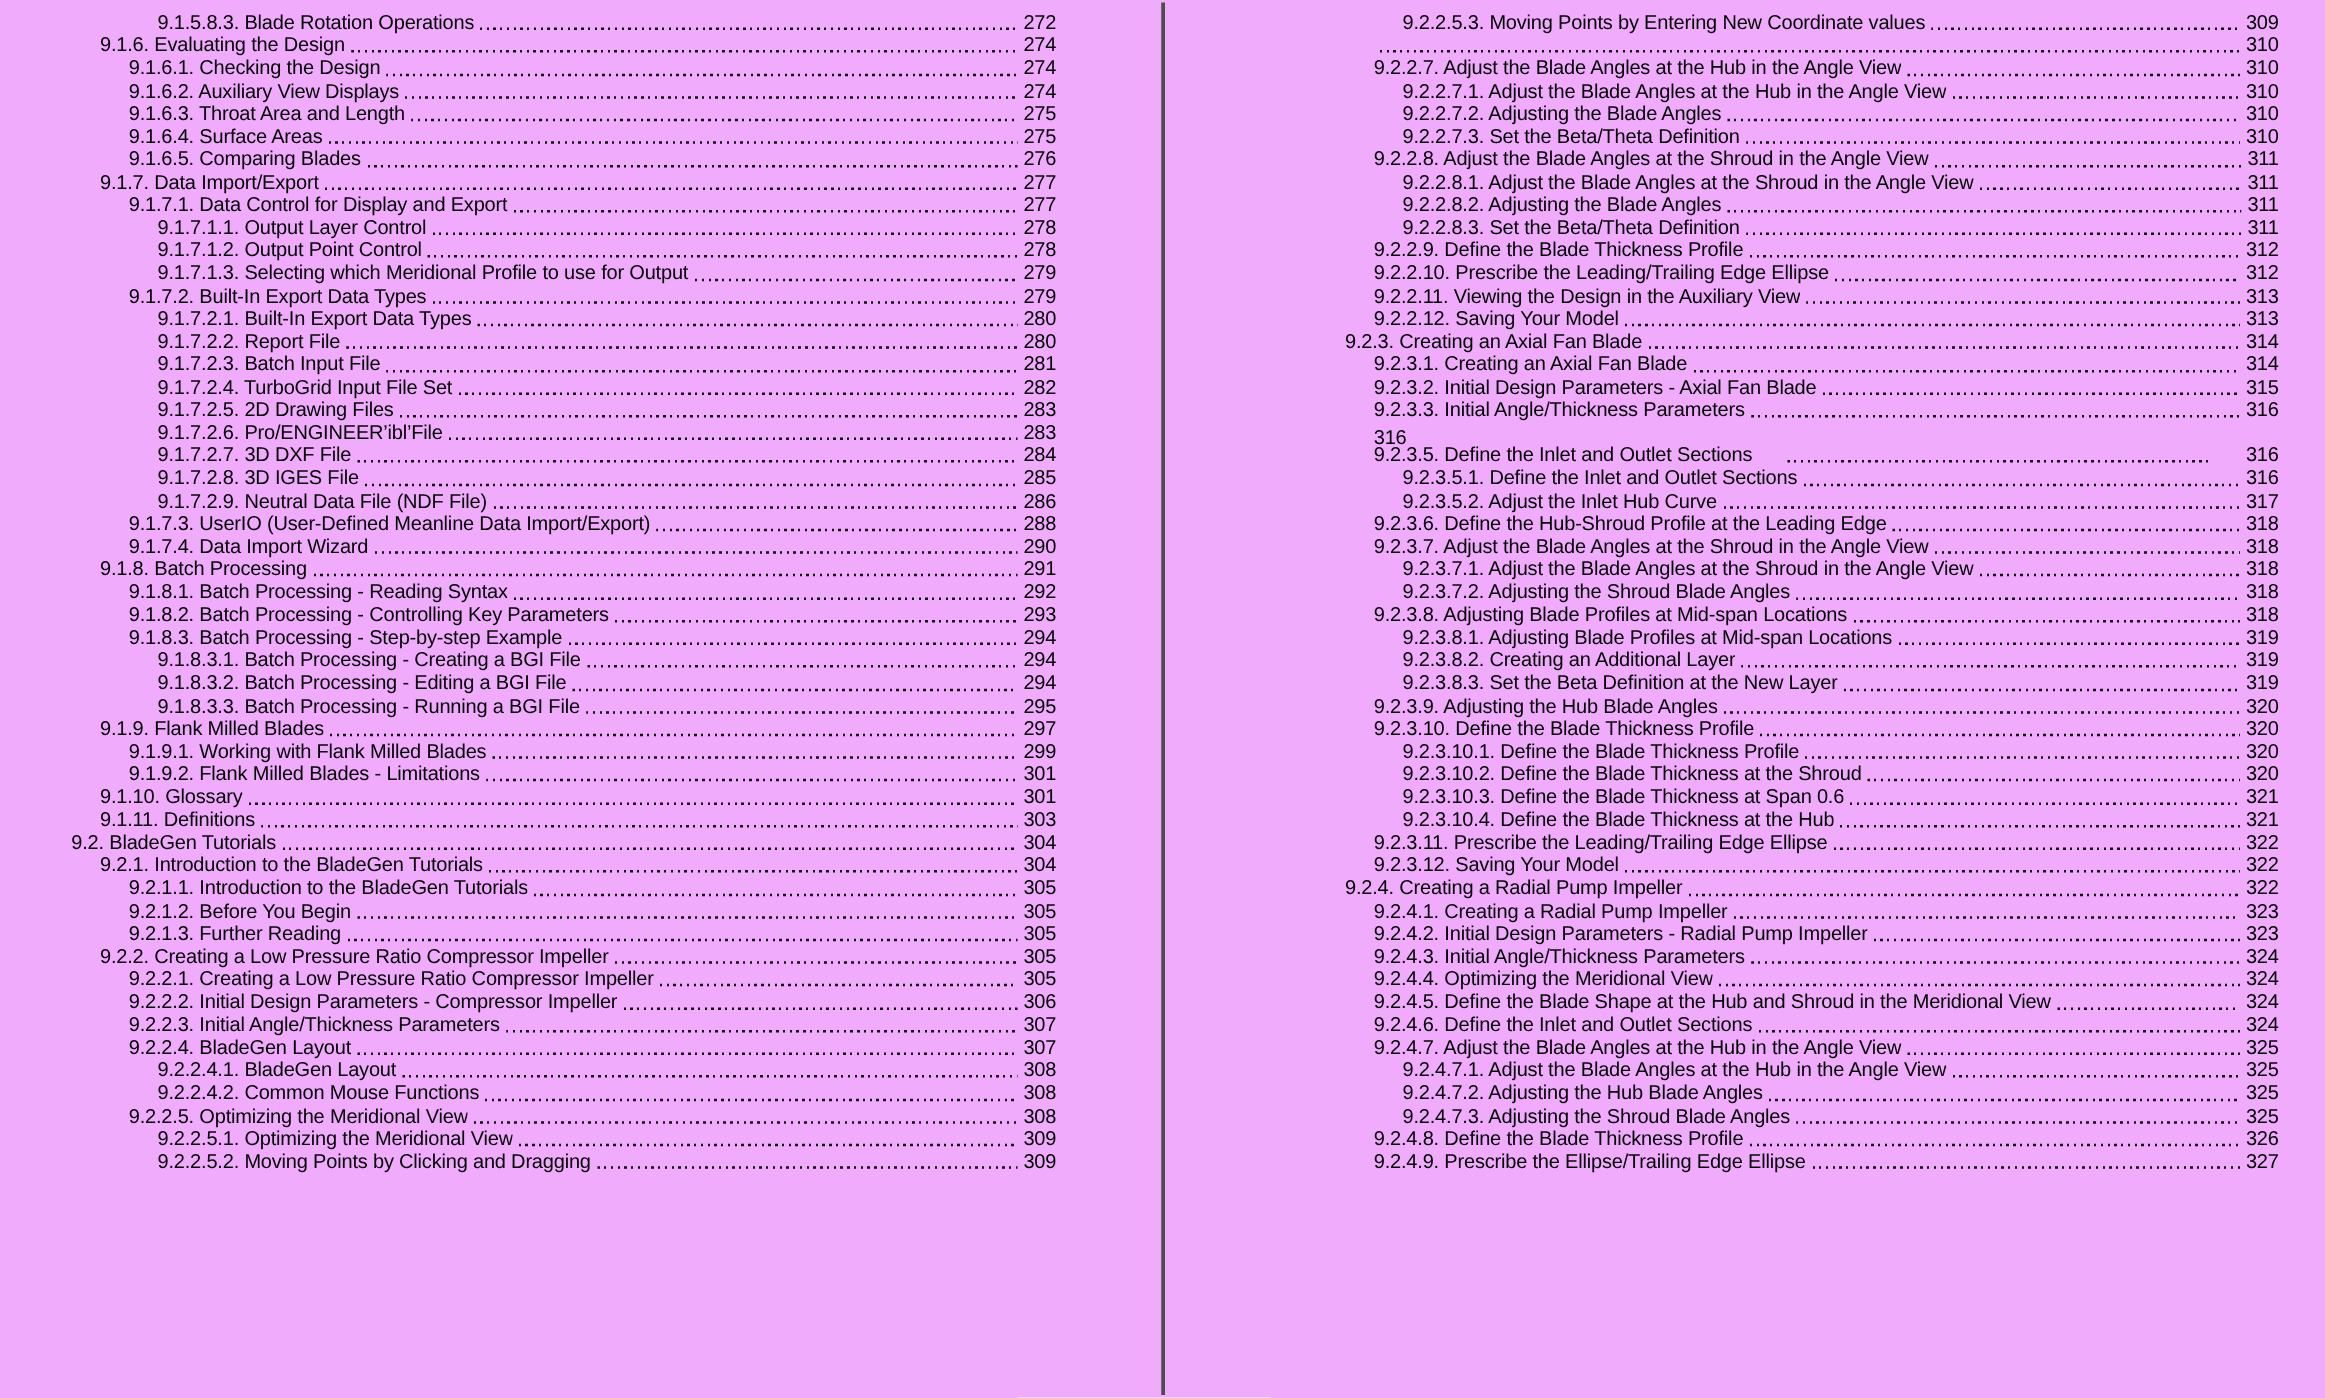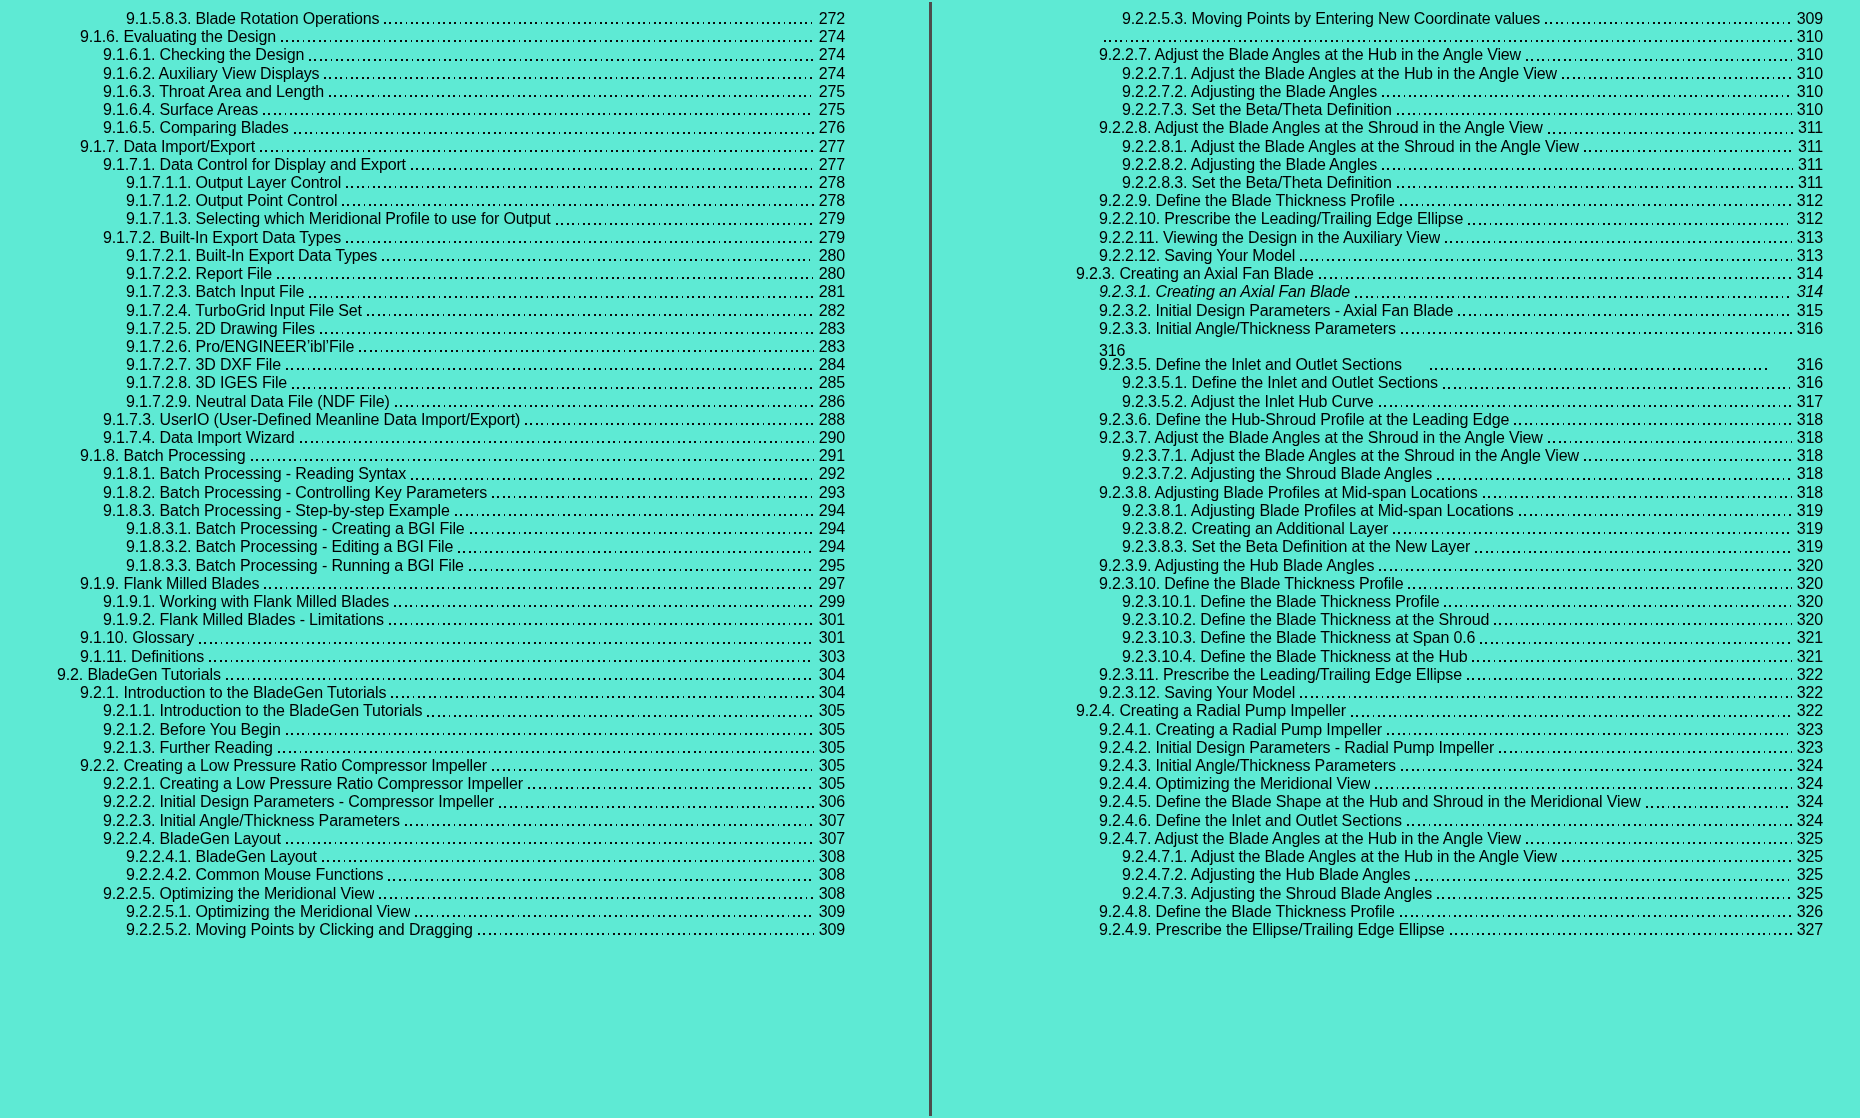--- a/index.html
+++ b/index.html
@@ -4,21 +4,21 @@
 <style>
   html, body {
     margin: 0;
     padding: 0;
     background: #ffffff;
   }
   #page {
     position: relative;
     width: 1860px;
     height: 1118px;
-    background: #5eead4;
+    background: #f0abfc;
     font-family: "Liberation Sans", sans-serif;
     font-size: 16px;
     color: #000000;
     letter-spacing: -0.15px;
     overflow: hidden;
   }
   .toc-column {
     position: absolute;
     top: 10px;
   }
@@ -395,21 +395,21 @@
       <div class="toc-entry" style="padding-left: 46px;">
         <span class="toc-label">9.2.2.12. Saving Your Model</span>
         <span class="toc-leader"></span>
         <span class="toc-page">313</span>
       </div>
       <div class="toc-entry" style="padding-left: 23px;">
         <span class="toc-label">9.2.3. Creating an Axial Fan Blade</span>
         <span class="toc-leader"></span>
         <span class="toc-page">314</span>
       </div>
-      <div class="toc-entry" style="padding-left: 46px; font-style: italic;">
+      <div class="toc-entry" style="padding-left: 46px;">
         <span class="toc-label">9.2.3.1. Creating an Axial Fan Blade</span>
         <span class="toc-leader"></span>
         <span class="toc-page">314</span>
       </div>
       <div class="toc-entry" style="padding-left: 46px;">
         <span class="toc-label">9.2.3.2. Initial Design Parameters - Axial Fan Blade</span>
         <span class="toc-leader"></span>
         <span class="toc-page">315</span>
       </div>
       <div class="toc-entry" style="padding-left: 46px;">

